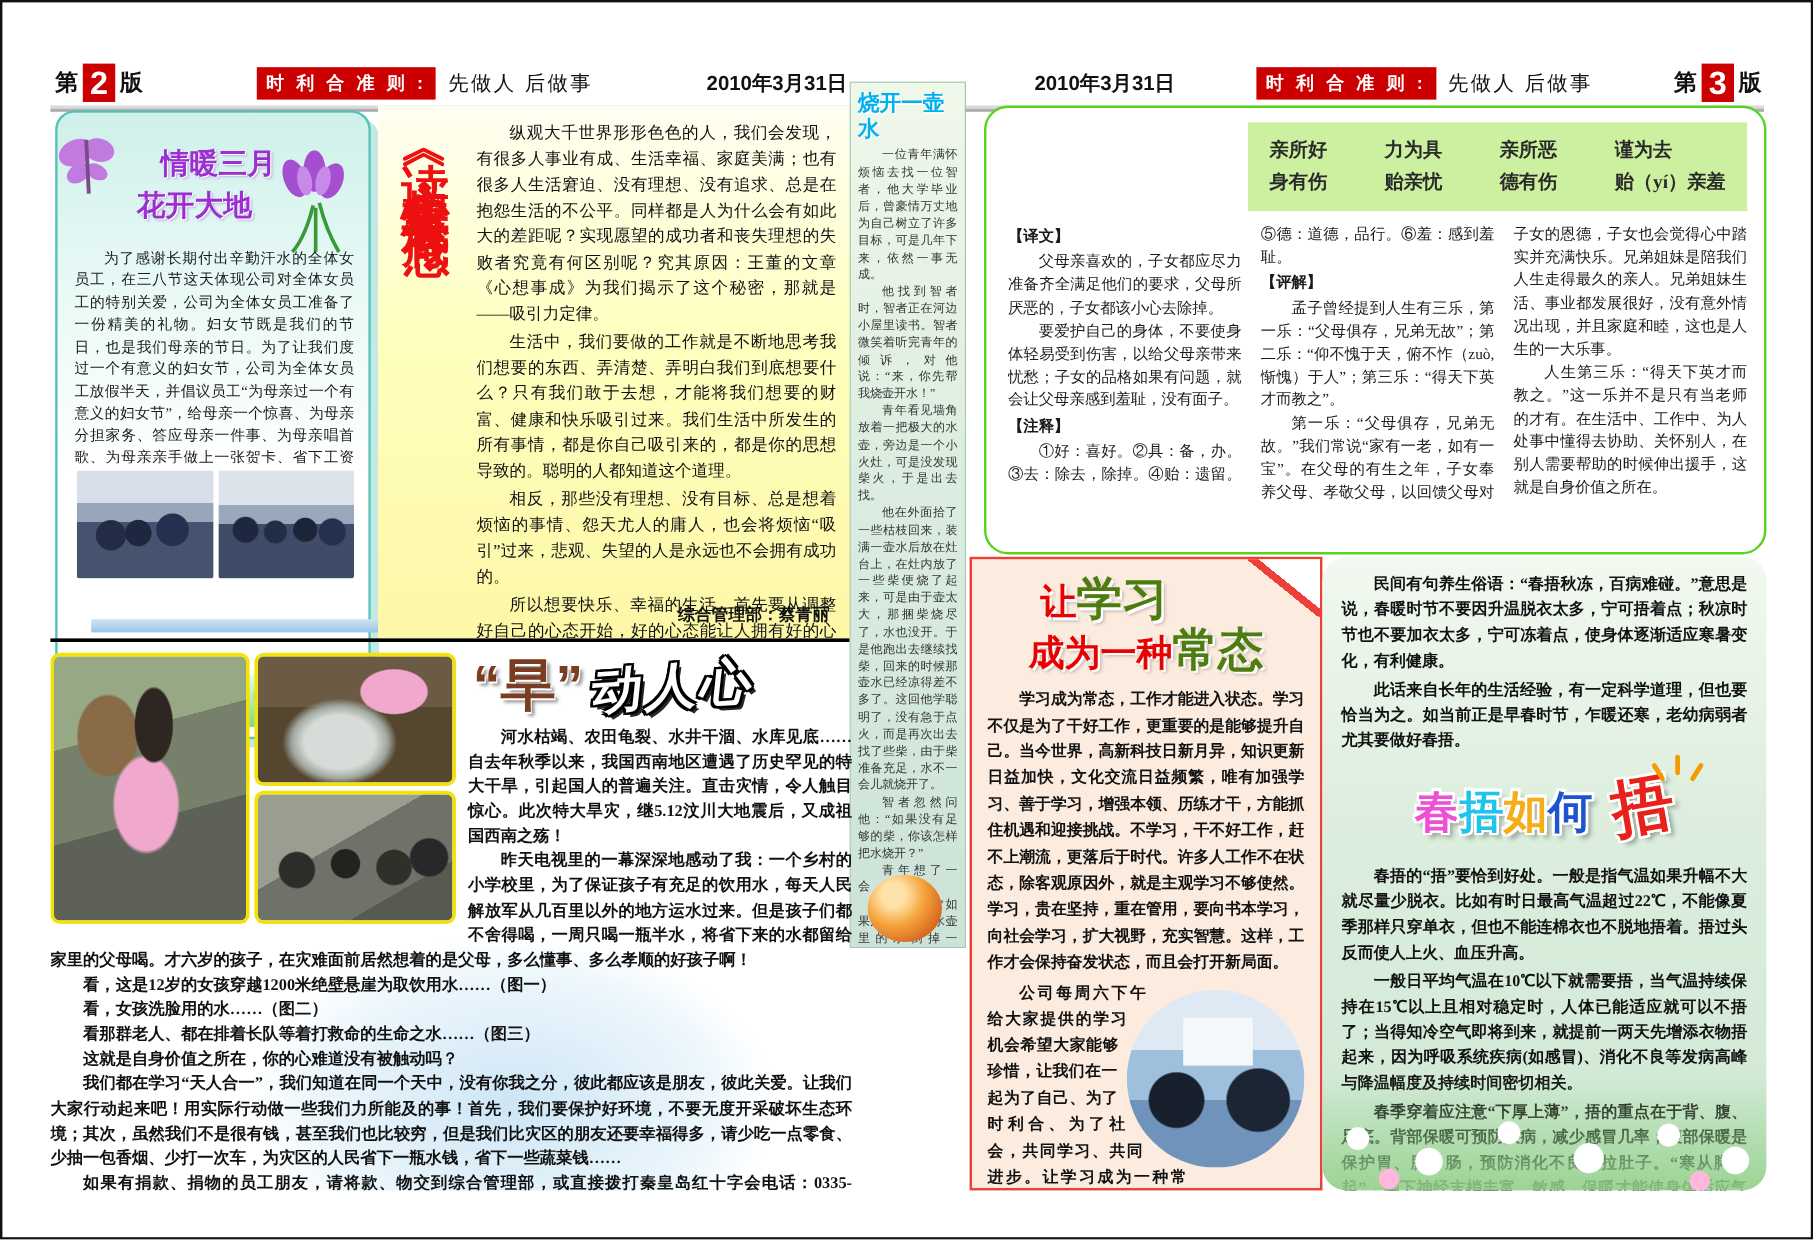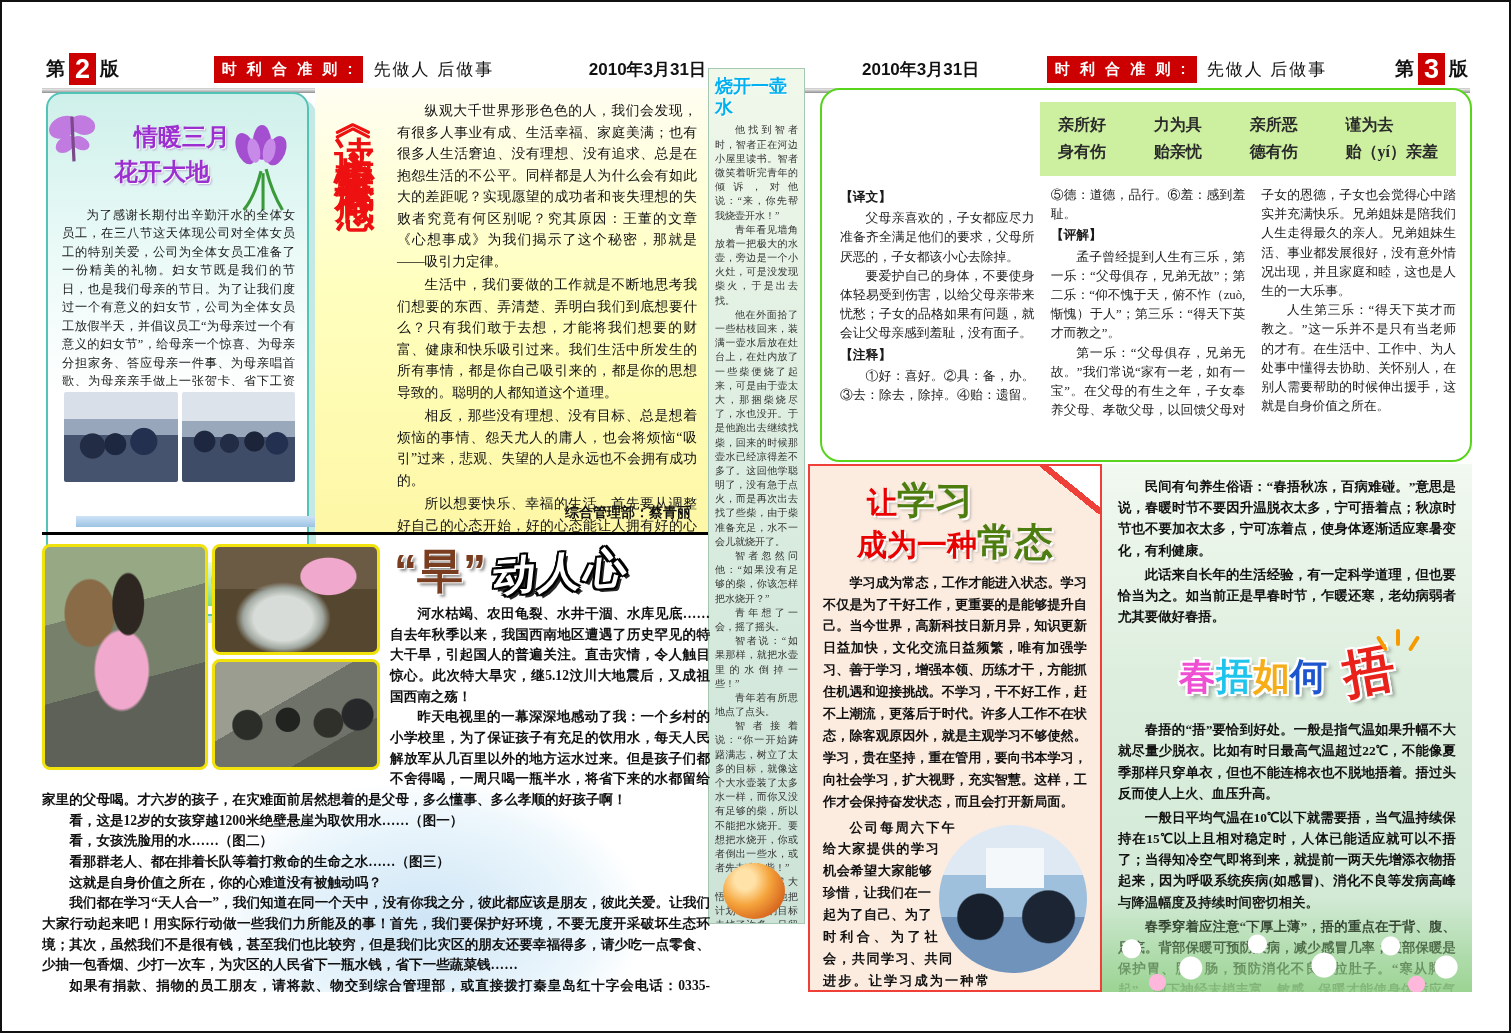--- a/index.html
+++ b/index.html
@@ -96,21 +96,21 @@
       linear-gradient(150deg,#9a9d90 0 40%, #6f7268 40% 75%, #565a50 75%);}
   .dr-title{margin-left:352px;height:64px;display:flex;align-items:center;gap:8px;white-space:nowrap;}
   .dr-t1{font-family:"Liberation Sans",sans-serif;font-weight:bold;font-size:46px;color:#7b3d1f;
          text-shadow:1px 1px 0 #fff,3px 3px 3px rgba(0,0,0,.45);}
   .dr-t2{display:inline-block;font-family:"Liberation Sans",sans-serif;font-weight:bold;font-size:42px;
          color:#fff;letter-spacing:3px;transform:skewX(-10deg) rotate(-4deg);
          text-shadow:2px 0 #000,-2px 0 #000,0 2px #000,0 -2px #000,2px 2px #000,-2px -2px #000,2px -2px #000,-2px 2px #000,4px 4px 0 rgba(0,0,0,.85);}
   .drought p{margin:0;font-size:13.6px;font-weight:bold;line-height:1.52;text-align:justify;text-indent:2em;}
 
   
-  .kettle{position:absolute;left:706px;top:66px;width:97px;height:856px;box-sizing:border-box;
+  .kettle{position:absolute;left:706px;top:66px;width:97px;height:722px;box-sizing:border-box;
           border:1px solid #a6c8b2;background:linear-gradient(180deg,#f0f8ea,#d9ecdf 50%,#cde3d8);
           padding:5px 6px;overflow:hidden;}
   .kt-title{font-family:"Liberation Sans",sans-serif;font-weight:bold;font-size:18px;color:#00b0f0;
             line-height:1.15;margin:2px 0 6px;text-shadow:1px 1px 0 #fff;}
   .kettle p{margin:0;font-size:10px;line-height:1.42;text-align:justify;text-indent:2em;color:#333;}
   .apple{position:absolute;left:14px;bottom:4px;width:62px;height:56px;border-radius:50%;
          background:radial-gradient(circle at 35% 30%, #ffe2a8 0 18%, #f5a43c 45%, #d96a20 75%, #b04a14);}
 
   
   .dizigui{position:absolute;left:818px;top:86px;width:652px;height:374px;box-sizing:border-box;
@@ -142,21 +142,21 @@
   .st-body p{margin:0 0 4px;text-indent:2em;}
   .st-photo{float:right;width:148px;height:148px;border-radius:50%;shape-outside:circle(50%);margin:8px 0 0 8px;
       background:
       linear-gradient(#f4f8fb,#f4f8fb) no-repeat 52% 22% / 58px 40px,
       radial-gradient(circle at 28% 62%, #17202c 0 16%, transparent 17%),
       radial-gradient(circle at 74% 62%, #1b2533 0 18%, transparent 19%),
       linear-gradient(180deg,#dfe9f4 0 34%, #9fc0dc 34% 62%, #6f93bb 62%);}
 
   
   .chunwu{position:absolute;left:1100px;top:462px;width:370px;height:528px;box-sizing:border-box;overflow:hidden;
-          background:linear-gradient(180deg,#f2f9f0,#ddeede 40%,#cfe8d4);}
+          background:linear-gradient(180deg,#f2f9f0,#ddeede 40%,#cfe8d4);border-radius:20px;}
   .chunwu::after{content:"";position:absolute;left:0;right:0;bottom:0;height:96px;pointer-events:none;
       background:
       radial-gradient(circle at 8% 55%, #fff 0 9px, transparent 10px),
       radial-gradient(circle at 8% 55%, #f2c524 0 3px, transparent 4px),
       radial-gradient(circle at 24% 75%, #fff 0 11px, transparent 12px),
       radial-gradient(circle at 24% 75%, #f2c524 0 4px, transparent 5px),
       radial-gradient(circle at 42% 50%, #fff 0 9px, transparent 10px),
       radial-gradient(circle at 42% 50%, #f2c524 0 3px, transparent 4px),
       radial-gradient(circle at 60% 72%, #fff 0 12px, transparent 13px),
       radial-gradient(circle at 60% 72%, #f2c524 0 4px, transparent 5px),
@@ -284,20 +284,21 @@
     <p>看，这是12岁的女孩穿越1200米绝壁悬崖为取饮用水……（图一）</p>
     <p>看，女孩洗脸用的水……（图二）</p>
     <p>看那群老人、都在排着长队等着打救命的生命之水……（图三）</p>
     <p>这就是自身价值之所在，你的心难道没有被触动吗？</p>
     <p>我们都在学习“天人合一”，我们知道在同一个天中，没有你我之分，彼此都应该是朋友，彼此关爱。让我们大家行动起来吧！用实际行动做一些我们力所能及的事！首先，我们要保护好环境，不要无度开采破坏生态环境；其次，虽然我们不是很有钱，甚至我们也比较穷，但是我们比灾区的朋友还要幸福得多，请少吃一点零食、少抽一包香烟、少打一次车，为灾区的人民省下一瓶水钱，省下一些蔬菜钱……</p>
     <p>如果有捐款、捐物的员工朋友，请将款、物交到综合管理部，或直接拨打秦皇岛红十字会电话：0335-3669958联系捐款事项。</p>
   </div>
 
   <div class="kettle">
     <div class="kt-title">烧开一壶水</div>
+    <p>一位青年满怀烦恼去找一位智者，他大学毕业后，曾豪情万丈地为自己树立了许多目标，可是几年下来，依然一事无成。</p>
     <p>他找到智者时，智者正在河边小屋里读书。智者微笑着听完青年的倾诉，对他说：“来，你先帮我烧壶开水！”</p>
     <p>青年看见墙角放着一把极大的水壶，旁边是一个小火灶，可是没发现柴火，于是出去找。</p>
     <p>他在外面拾了一些枯枝回来，装满一壶水后放在灶台上，在灶内放了一些柴便烧了起来，可是由于壶太大，那捆柴烧尽了，水也没开。于是他跑出去继续找柴，回来的时候那壶水已经凉得差不多了。这回他学聪明了，没有急于点火，而是再次出去找了些柴，由于柴准备充足，水不一会儿就烧开了。</p>
     <p>智者忽然问他：“如果没有足够的柴，你该怎样把水烧开？”</p>
     <p>青年想了一会，摇了摇头。</p>
     <p>智者说：“如果那样，就把水壶里的水倒掉一些！”</p>
     <p>青年若有所思地点了点头。</p>
     <p>智者接着说：“你一开始踌躇满志，树立了太多的目标，就像这个大水壶装了太多水一样，而你又没有足够的柴，所以不能把水烧开。要想把水烧开，你或者倒出一些水，或者先去准备柴！”</p>
     <p>青年恍然大悟。回去后，他把计划中所列的目标去掉了许多，只留下最近的几个，同时利用业余时间学习各种专业知识。几年后，他的目标基本上都实现了。</p>
 

